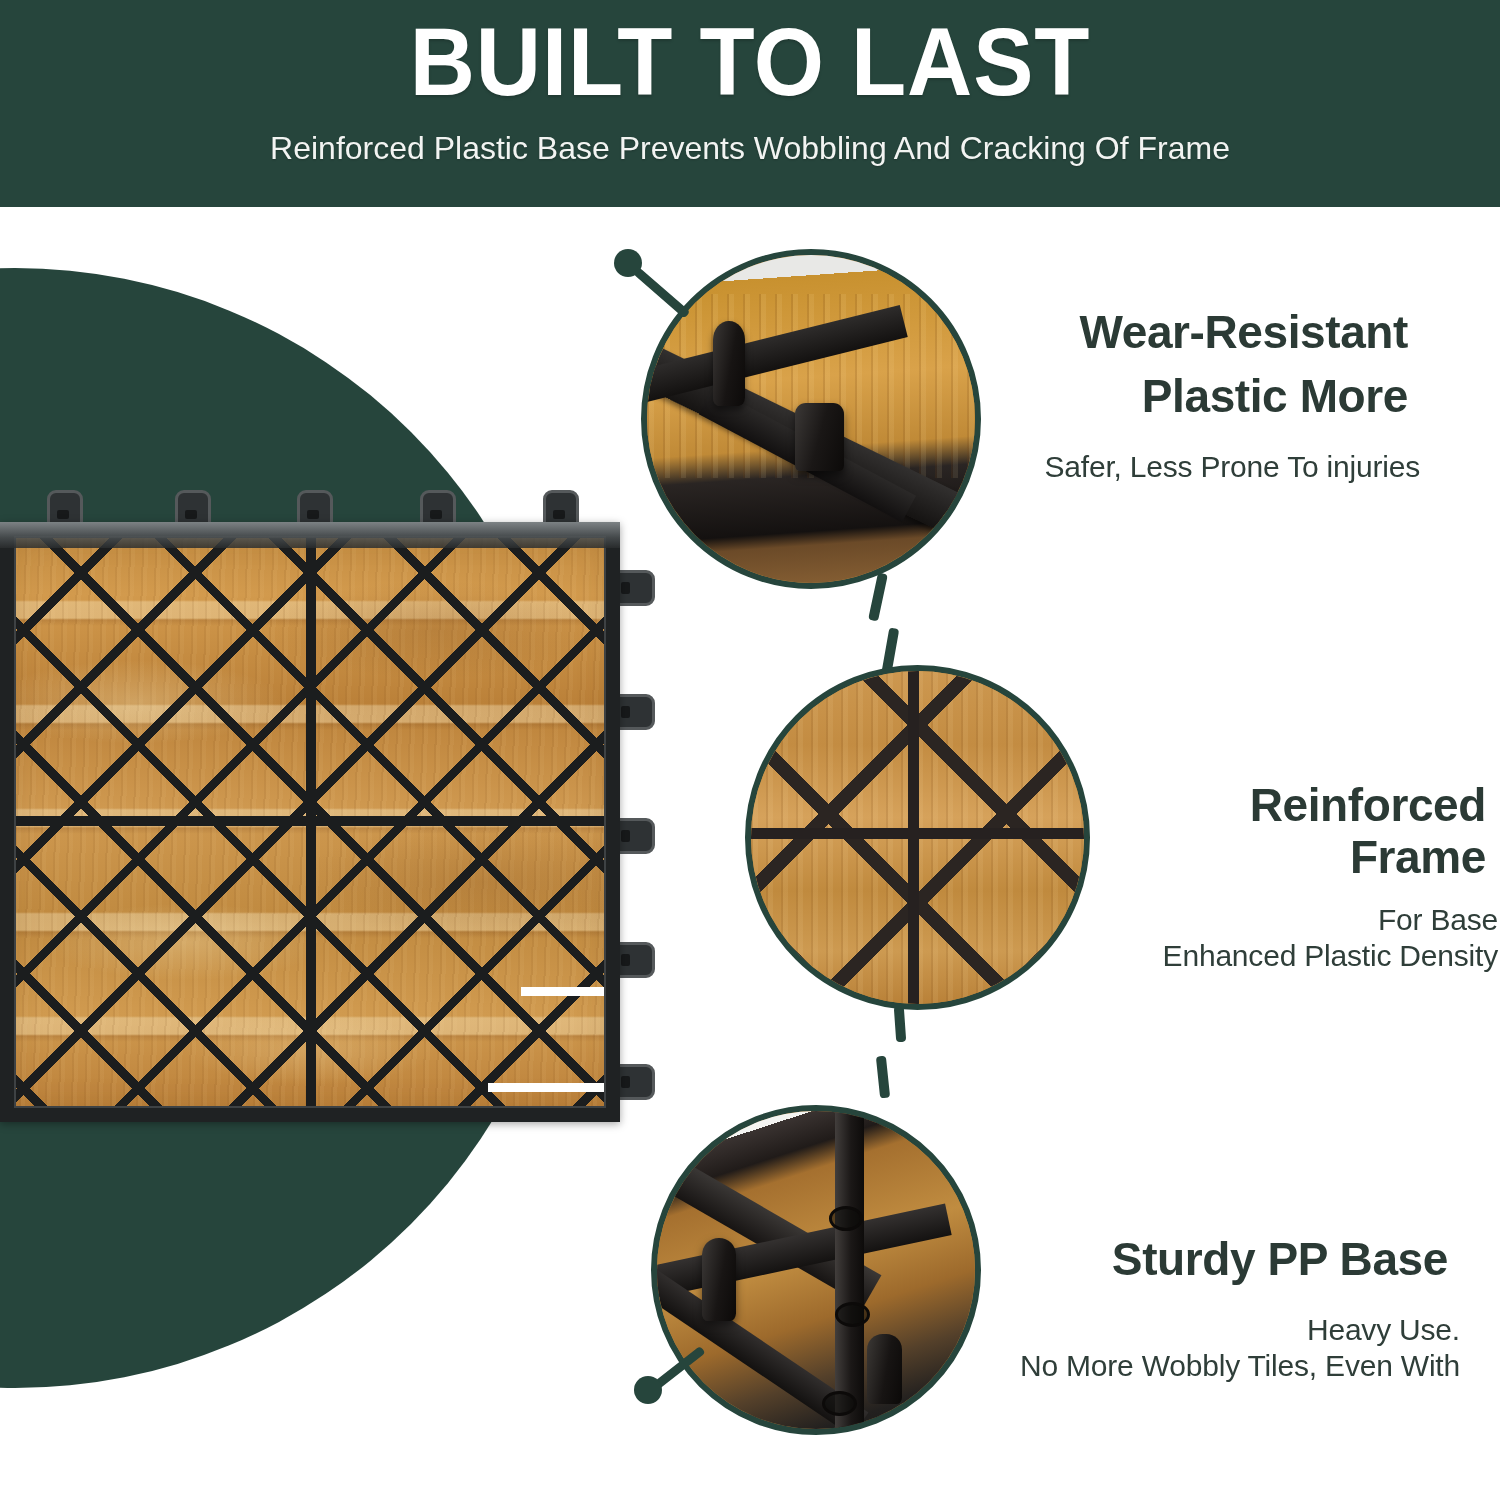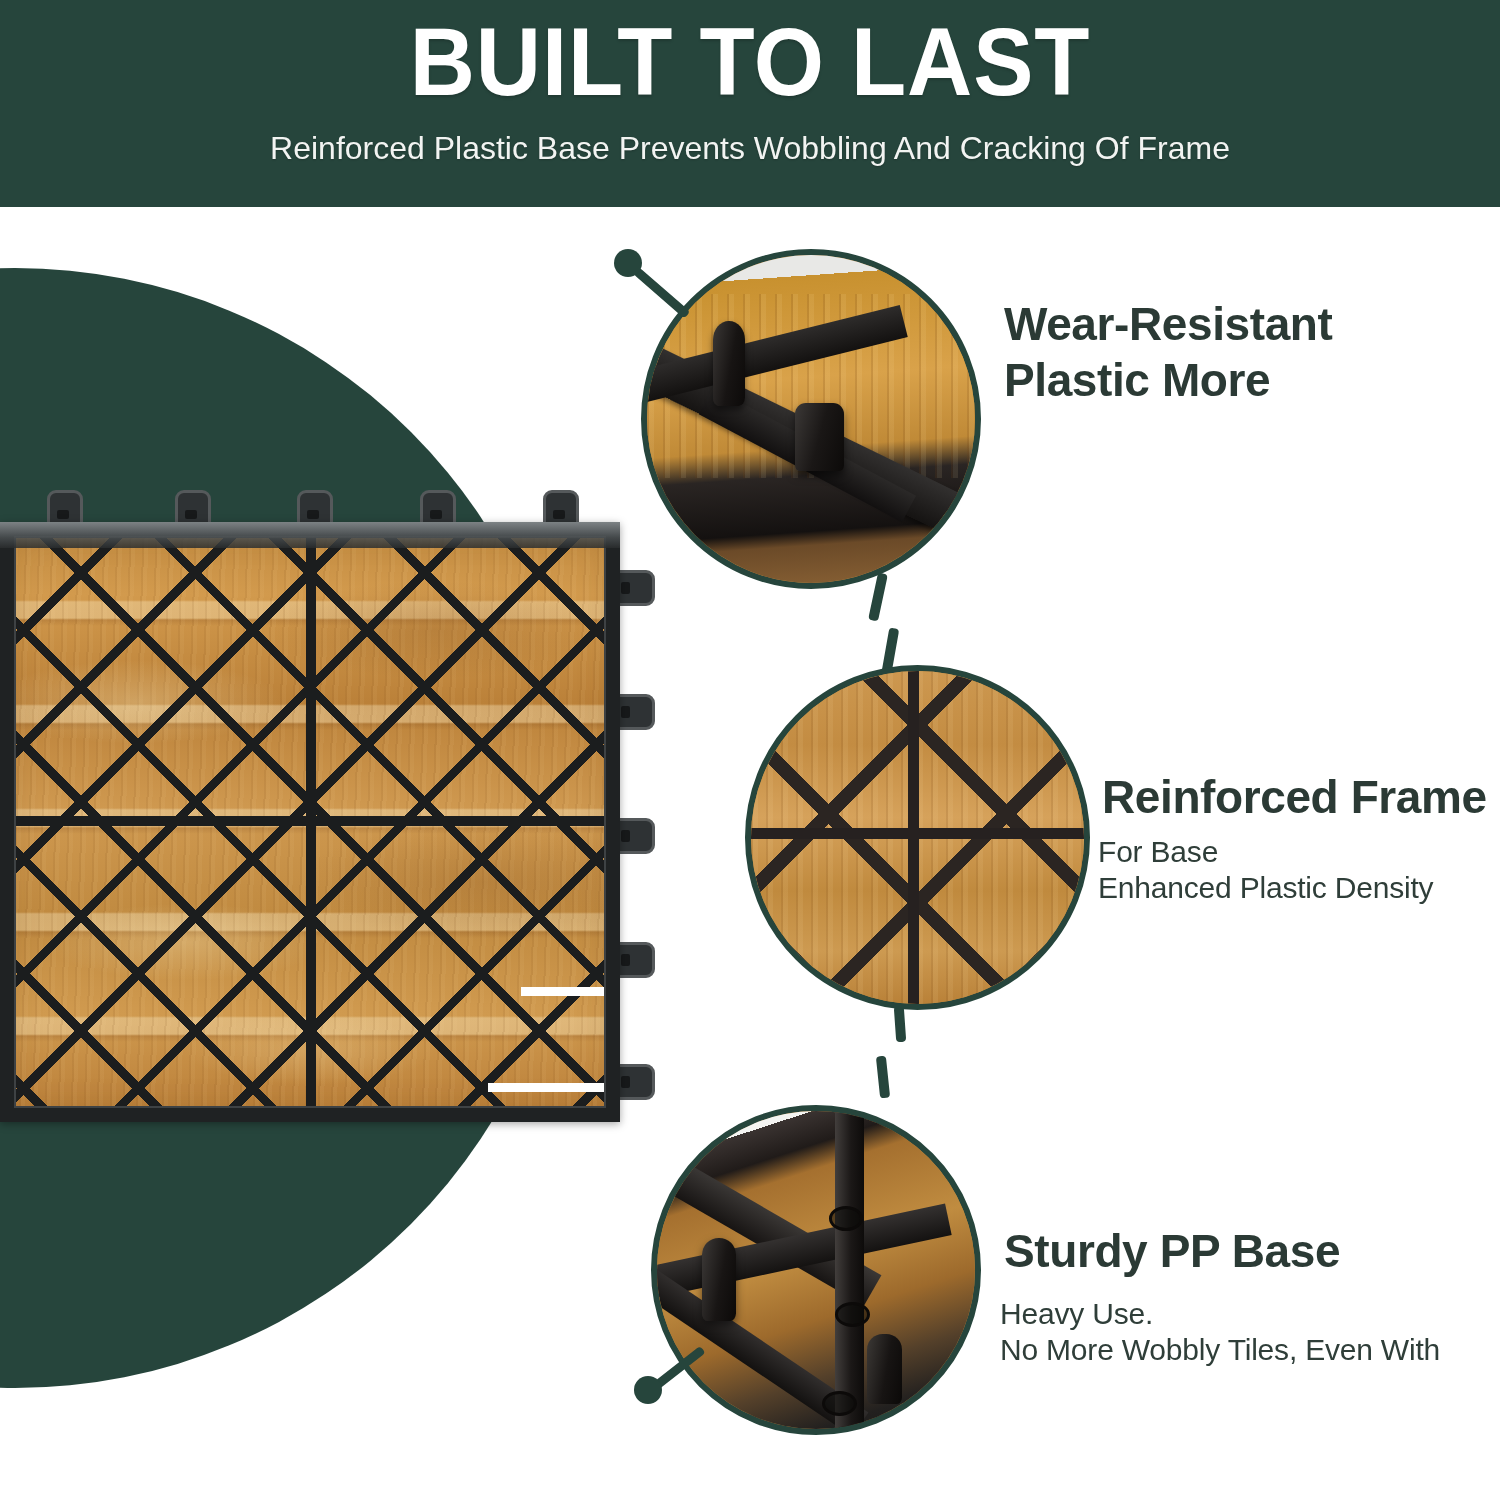--- a/index.html
+++ b/index.html
@@ -3,21 +3,21 @@
 <meta charset="utf-8">
 <style>
   html,body{margin:0;padding:0;}
   body{
     width:1500px;height:1500px;
     background:#ffffff;
     font-family:"Liberation Sans", sans-serif;
     overflow:hidden;
     position:relative;
   }
-  #stage{position:relative;width:1500px;height:1500px;overflow:hidden;background:#fff;}
+  #stage{position:relative;width:1500px;height:1500px;overflow:hidden;background:#fff;text-align:right;}
 
   
   .header-band{
     position:absolute;left:0;top:0;width:1500px;height:207px;
     background:#26453C;
     display:flex;flex-direction:column;align-items:center;justify-content:flex-start;
     overflow:hidden;
   }
   .header-title{
     margin:0;padding:0;
@@ -274,21 +274,21 @@
   
   .pointer-dot{position:absolute;border-radius:50%;background:#26453C;z-index:8;}
   .pointer-stem{position:absolute;background:#26453C;border-radius:4px;z-index:7;}
 
   
   .dash{position:absolute;background:#26453C;border-radius:4px;z-index:5;}
 
   
   .feature{position:absolute;z-index:9;}
   .feature h2{
-    margin:4px;padding:0;
+    margin:12px;padding:0;
     color:#2B3A35;
     font-weight:700;
     font-size:46px;
     line-height:1.13;
     letter-spacing:-0.4px;
   }
   .feature p{
     margin:0;padding:0;
     color:#2F3E39;
     font-weight:400;
@@ -348,20 +348,21 @@
     <div class="bar-d2"></div>
     <div class="bar-d3"></div>
     <div class="peg-round"></div>
     <div class="peg-square"></div>
   </div>
 
   <div class="feature" style="left:1000px;top:295px;width:420px;">
     <h2>Wear-Resistant</h2>
     <h2>Plastic More</h2>
     <div class="gap-sm"></div>
+    <p>Safer, Less Prone To injuries</p>
   </div>
 
   <div class="dash" style="left:873px;top:573px;width:10px;height:48px;transform:rotate(12deg);"></div>
   <div class="dash" style="left:885px;top:628px;width:10px;height:50px;transform:rotate(10deg);"></div>
 
   <div class="callout-circle" style="left:745px;top:665px;width:345px;height:345px;">
     <div class="photo c2-wood"></div>
     <div class="c2-grain"></div>
     <div class="c2-lattice"></div>
     <div class="c2-ribs"></div>

